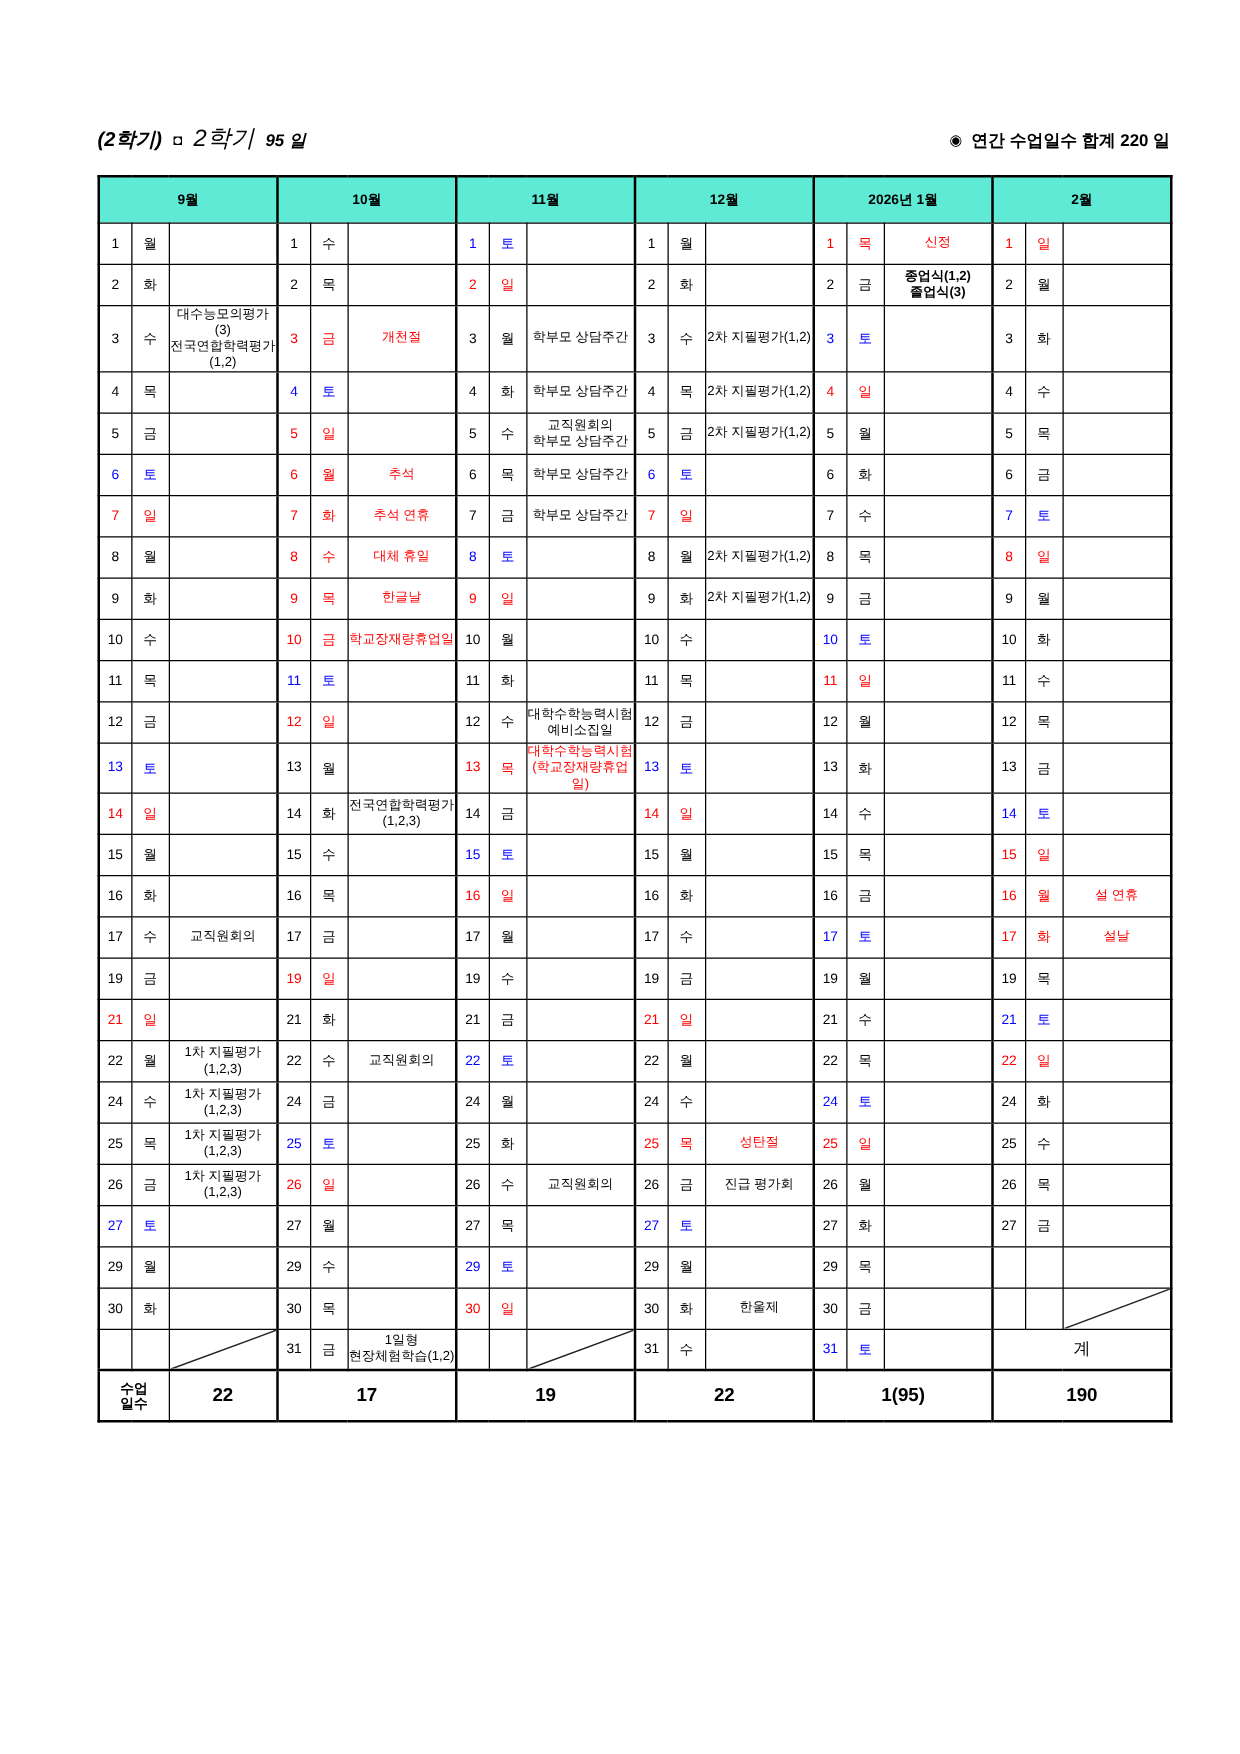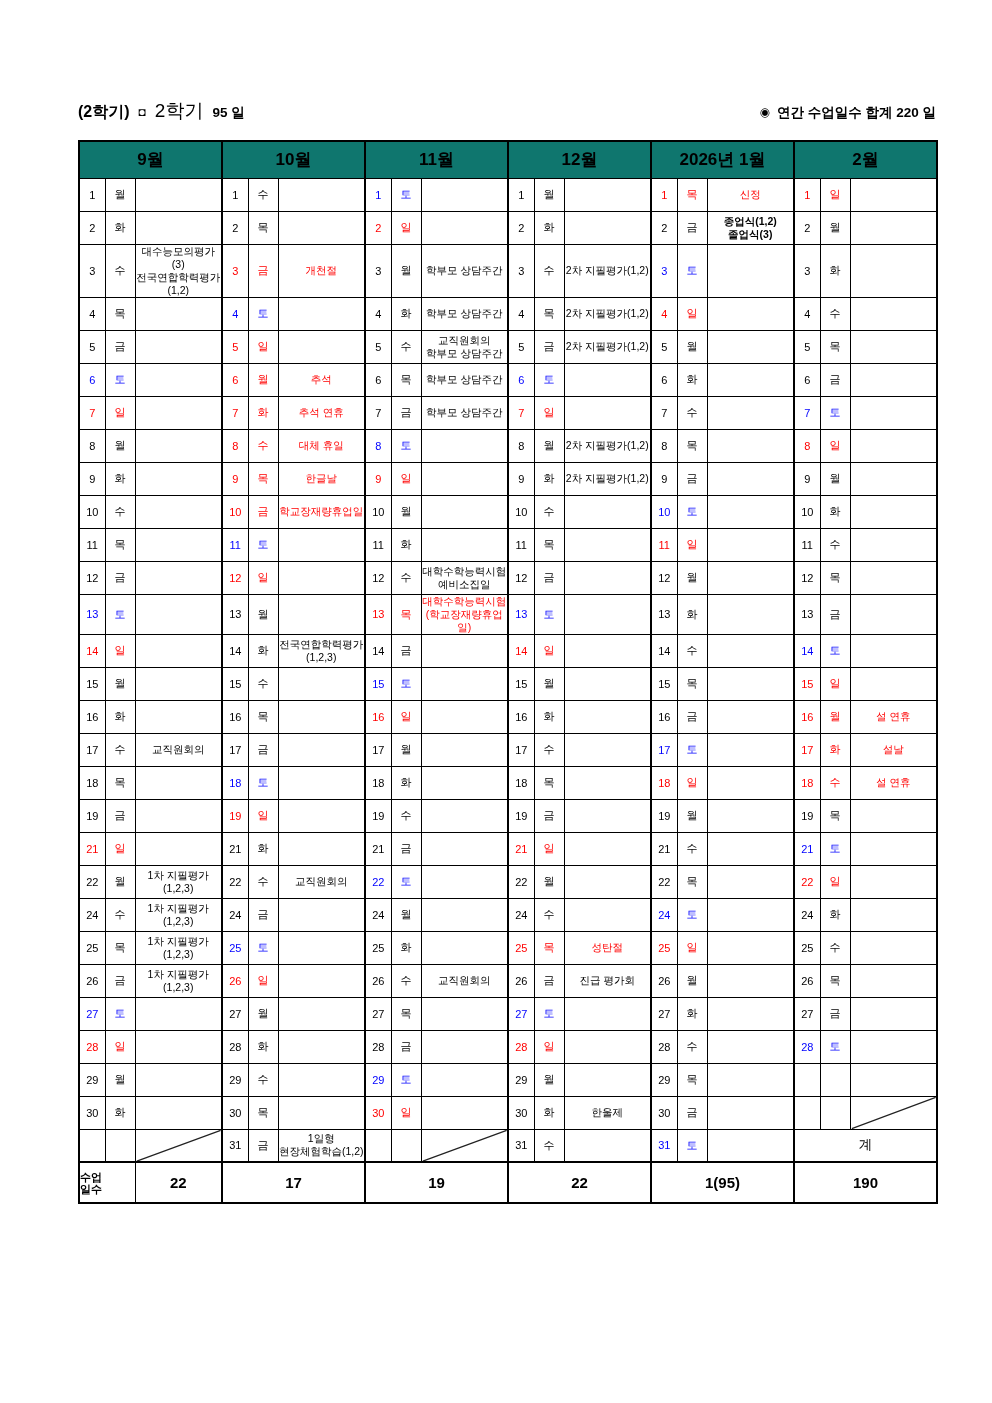--- a/index.html
+++ b/index.html
@@ -10,37 +10,37 @@
     font-family: "Liberation Sans", "DejaVu Sans", sans-serif;
     color: #000;
   }
   .page { position: relative; width: 992px; height: 1403px; overflow: hidden; }
 
   
   .titlebar {
     position: absolute; left: 78px; top: 98px; width: 858px;
     display: flex; justify-content: space-between; align-items: baseline;
   }
-  .t-left { display: flex; align-items: baseline; gap: 9px; }
+  .t-left { display: flex; align-items: baseline; gap: 9px; font-style: italic; }
   .sem-label { font-weight: bold; font-size: 16px; }
   .mini-icon { font-size: 12px; position: relative; top: -1px; }
   .sem-text { font-size: 19px; }
   .sem-days { font-size: 13.5px; font-weight: bold; }
   .t-right { display: flex; align-items: baseline; gap: 7px; }
   .total-text { font-size: 13.5px; font-weight: bold; }
 
   
   table.cal {
     position: absolute; left: 78px; top: 140px;
     border-collapse: collapse; table-layout: fixed;
     border: 2.5px solid #000;
   }
   table.cal th, table.cal td { border: 1px solid #000; padding: 0; }
   th.month {
-    background: #0f766e; font-size: 17px; font-weight: bold;
+    background: #5eead4; font-size: 11px; font-weight: bold;
     height: 37px; text-align: center; border-bottom: 1.5px solid #000;
   }
   .month-start { border-left: 2px solid #000 !important; }
   tr.dayrow { height: 33px; }
   td.num { text-align: center; font-size: 11px; }
   td.wd  { text-align: center; font-size: 11px; }
   td.ev  {
     text-align: center; font-size: 10.5px; line-height: 13px;
     white-space: pre-line; padding: 2px 1px; overflow: hidden;
   }
@@ -49,21 +49,21 @@
   .e-bold { font-weight: bold; }
   td.diag { position: relative; padding: 0; }
   td.diag svg { position: absolute; left:0; top:0; width: 100%; height: 100%; display: block; }
   td.grand-total {
     border-top: 2.5px solid #000; text-align: center;
     font-size: 13.5px; vertical-align: middle;
   }
   tr.sumrow td { border-top: 2.5px solid #000; height: 41px; vertical-align: middle; }
   tr.sumrow td.lbl {
     font-size: 11px; line-height: 12px; font-weight: bold;
-    text-align: left; white-space: pre-line;
+    text-align: center; white-space: pre-line;
   }
   tr.sumrow td.val { text-align: center; font-size: 15px; font-weight: bold; }
 </style>
 </head>
 <body>
 
 <div class="page">
 
   <div class="titlebar">
     <div class="t-left">
@@ -450,40 +450,20 @@
           <td class="wd">수</td>
           <td class="ev"></td>
           <td class="num month-start c-b">17</td>
           <td class="wd c-b">토</td>
           <td class="ev"></td>
           <td class="num month-start c-r">17</td>
           <td class="wd c-r">화</td>
           <td class="ev c-r">설날</td>
         </tr>
         <tr class="dayrow">
-          <td class="num">18</td>
-          <td class="wd">목</td>
-          <td class="ev"></td>
-          <td class="num month-start c-b">18</td>
-          <td class="wd c-b">토</td>
-          <td class="ev"></td>
-          <td class="num month-start">18</td>
-          <td class="wd">화</td>
-          <td class="ev"></td>
-          <td class="num month-start">18</td>
-          <td class="wd">목</td>
-          <td class="ev"></td>
-          <td class="num month-start c-r">18</td>
-          <td class="wd c-r">일</td>
-          <td class="ev"></td>
-          <td class="num month-start c-r">18</td>
-          <td class="wd c-r">수</td>
-          <td class="ev c-r">설 연휴</td>
-        </tr>
-        <tr class="dayrow">
           <td class="num">19</td>
           <td class="wd">금</td>
           <td class="ev"></td>
           <td class="num month-start c-r">19</td>
           <td class="wd c-r">일</td>
           <td class="ev"></td>
           <td class="num month-start">19</td>
           <td class="wd">수</td>
           <td class="ev"></td>
           <td class="num month-start">19</td>
@@ -607,40 +587,20 @@
           <td class="wd">목</td>
           <td class="ev"></td>
           <td class="num month-start c-b">27</td>
           <td class="wd c-b">토</td>
           <td class="ev"></td>
           <td class="num month-start">27</td>
           <td class="wd">화</td>
           <td class="ev"></td>
           <td class="num month-start">27</td>
           <td class="wd">금</td>
-          <td class="ev"></td>
-        </tr>
-        <tr class="dayrow">
-          <td class="num c-r">28</td>
-          <td class="wd c-r">일</td>
-          <td class="ev"></td>
-          <td class="num month-start">28</td>
-          <td class="wd">화</td>
-          <td class="ev"></td>
-          <td class="num month-start">28</td>
-          <td class="wd">금</td>
-          <td class="ev"></td>
-          <td class="num month-start c-r">28</td>
-          <td class="wd c-r">일</td>
-          <td class="ev"></td>
-          <td class="num month-start">28</td>
-          <td class="wd">수</td>
-          <td class="ev"></td>
-          <td class="num month-start c-b">28</td>
-          <td class="wd c-b">토</td>
           <td class="ev"></td>
         </tr>
         <tr class="dayrow">
           <td class="num">29</td>
           <td class="wd">월</td>
           <td class="ev"></td>
           <td class="num month-start">29</td>
           <td class="wd">수</td>
           <td class="ev"></td>
           <td class="num month-start c-b">29</td>

